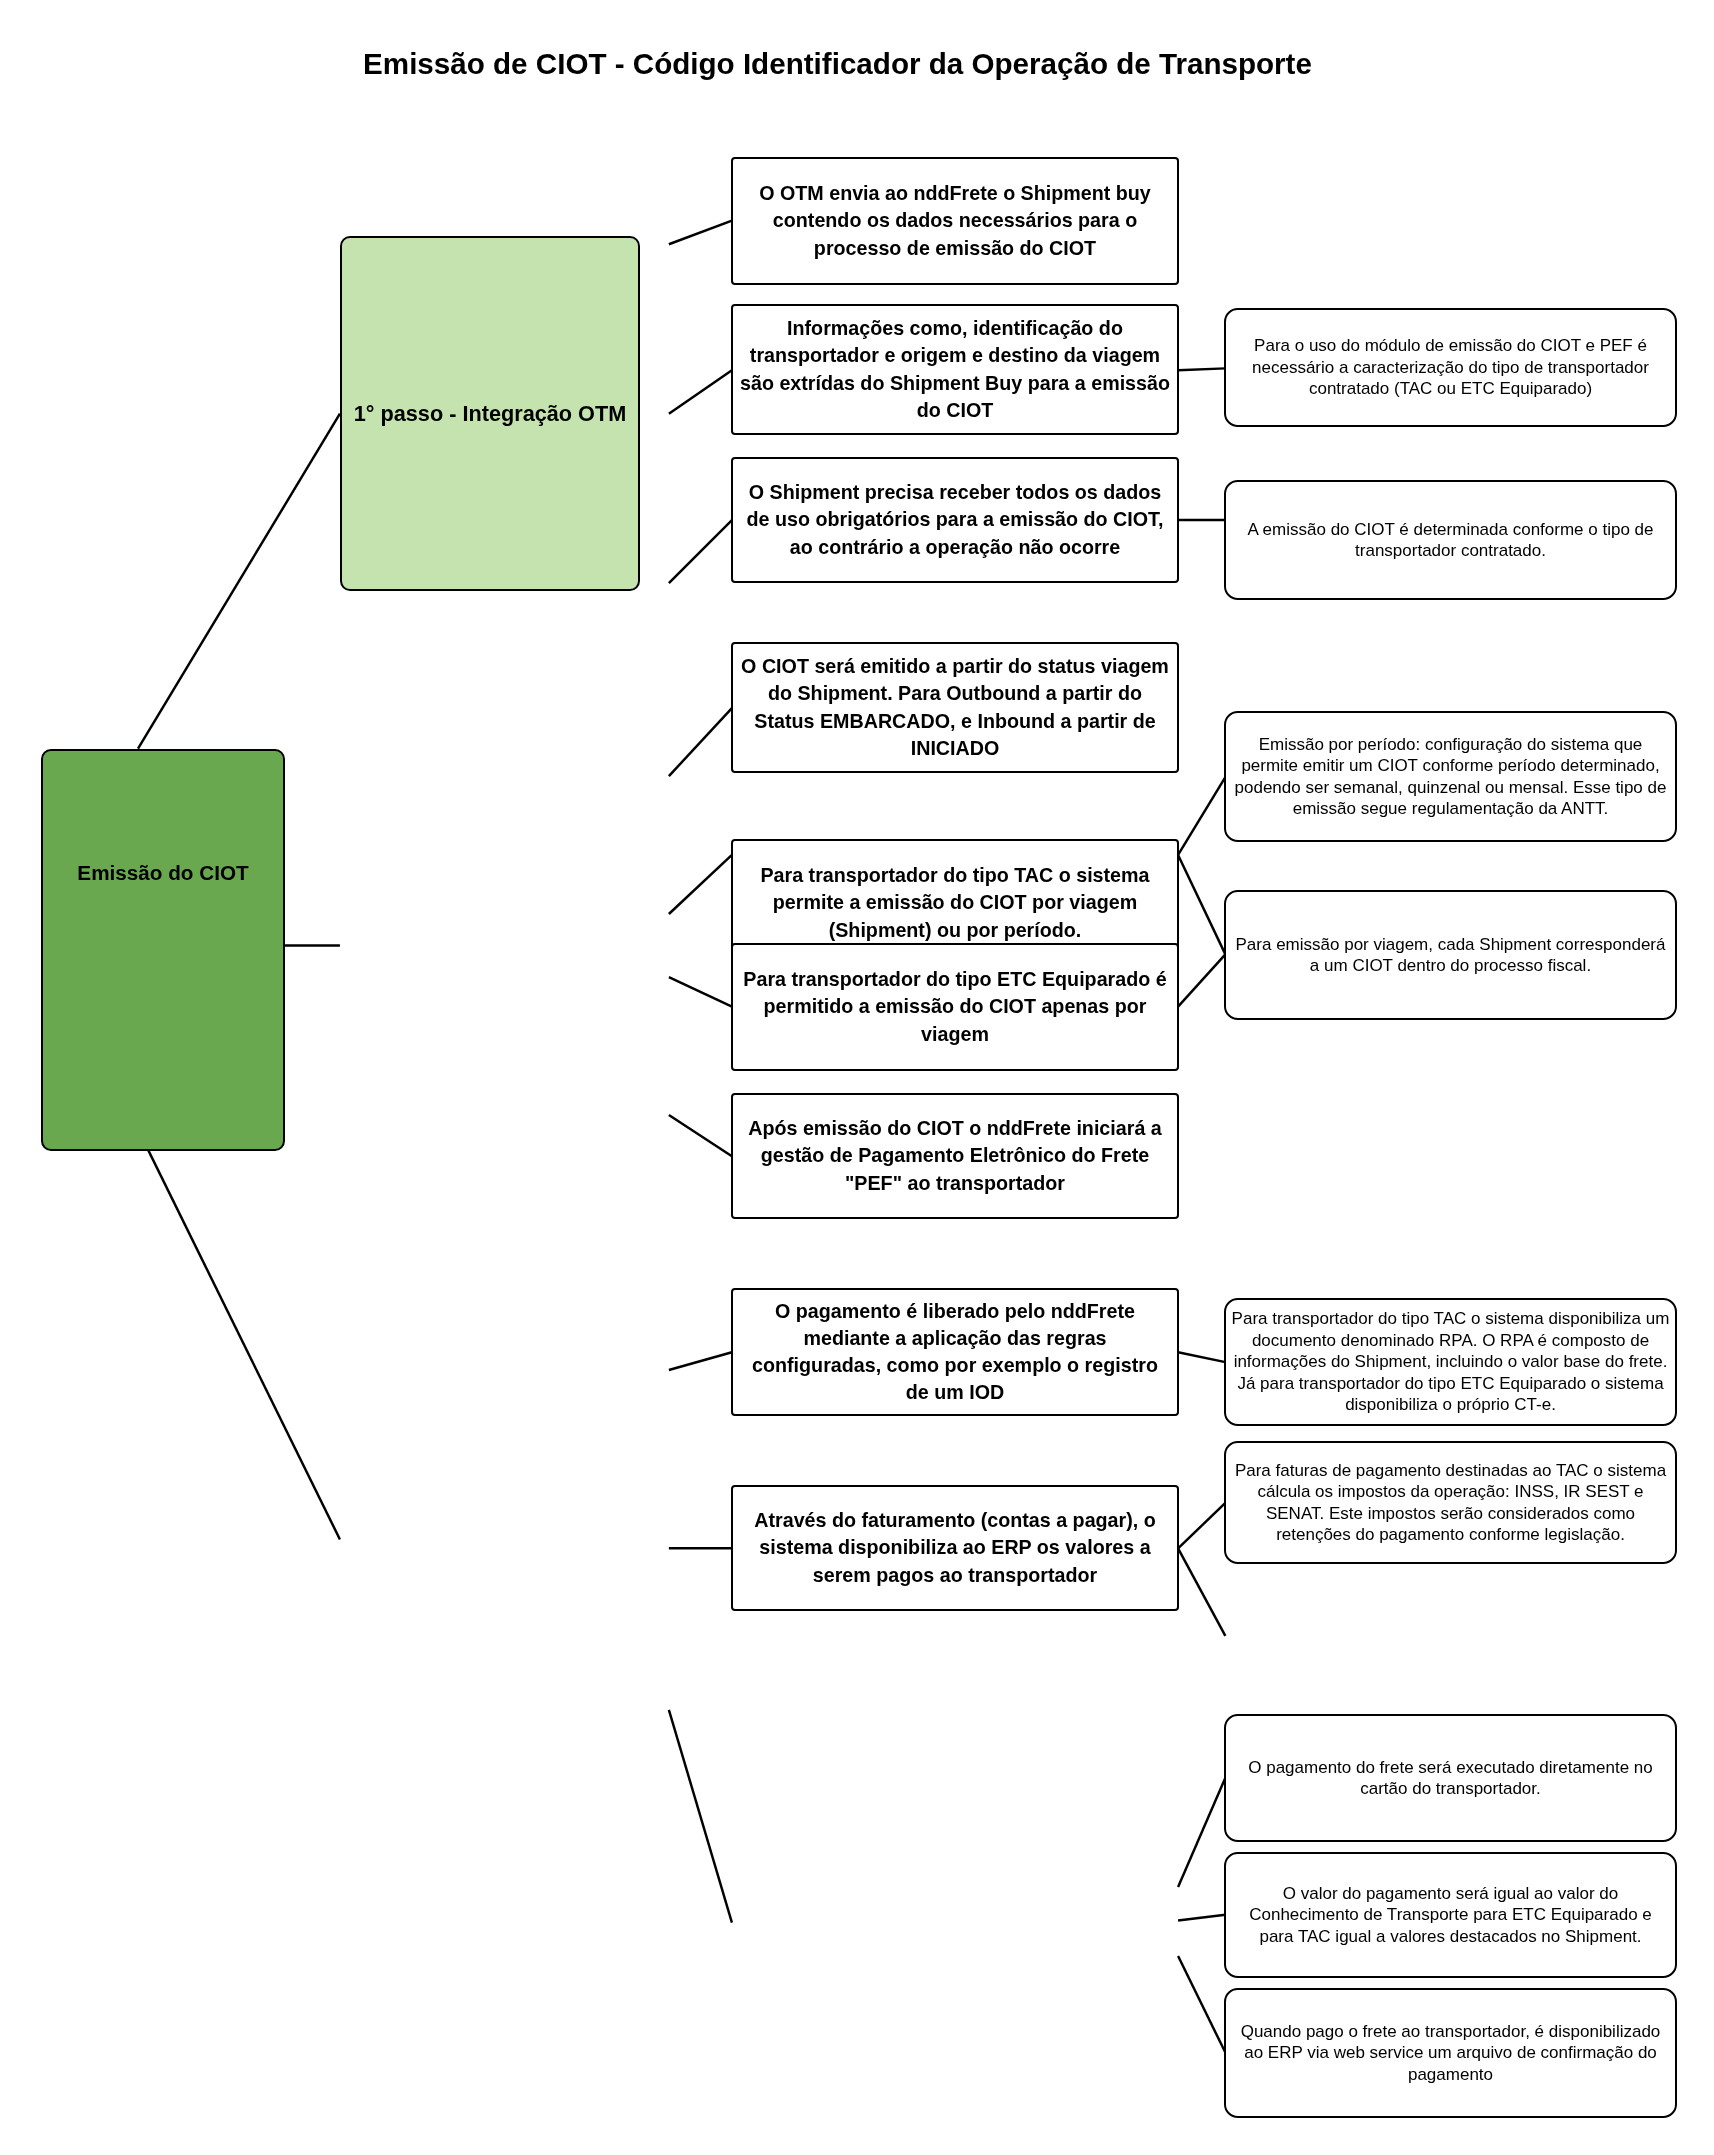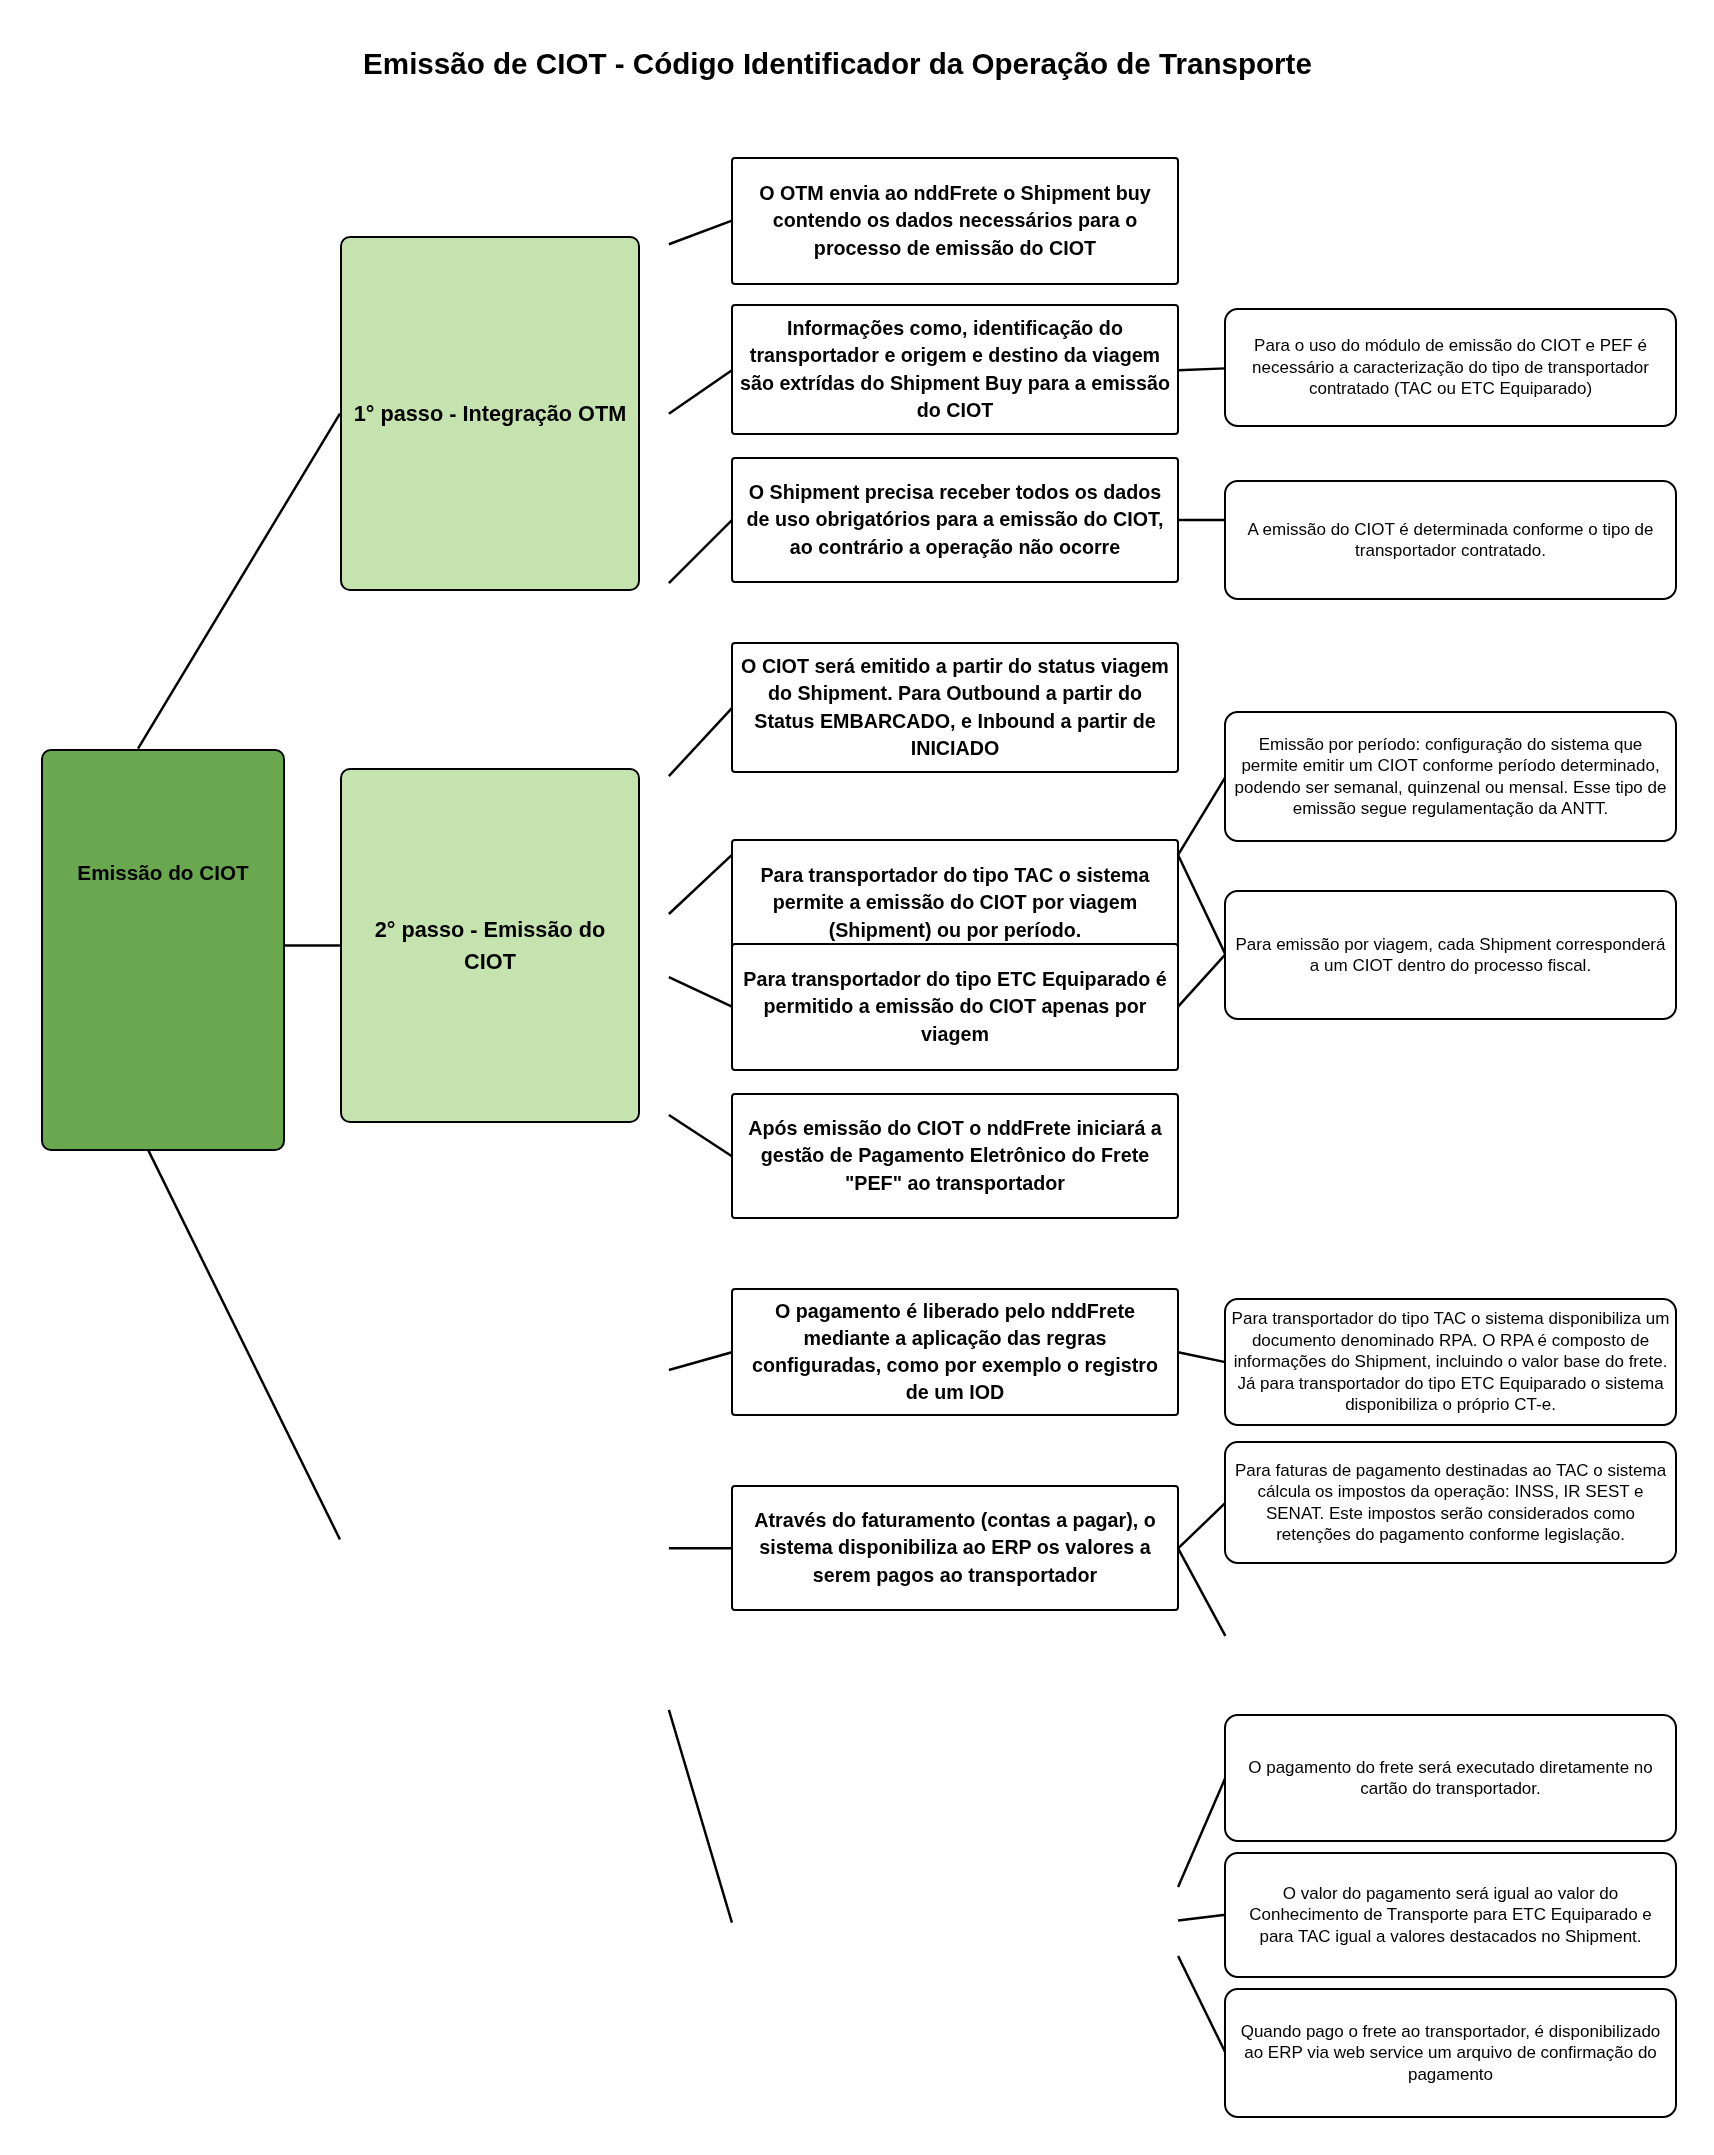--- a/index.html
+++ b/index.html
@@ -104,23 +104,20 @@
     <line x1="1196" y1="1986" x2="1244" y2="2084"></line>
   </svg>
 
   <div class="node root-node">
     <span>Emissão do CIOT</span>
   </div>
 
   <div class="node step-node step-1">
     <span>1° passo - Integração OTM</span>
   </div>
-  <div class="node step-node step-2">
-    <span>2° passo - Emissão do CIOT</span>
-  </div>
 
   <div class="node detail-box d1">
     <span>O OTM envia ao nddFrete o Shipment buy contendo os dados necessários para o processo de emissão do CIOT</span>
   </div>
   <div class="node detail-box d2">
     <span>Informações como, identificação do transportador e origem e destino da viagem são extrídas do Shipment Buy para a emissão do CIOT</span>
   </div>
   <div class="node detail-box d3">
     <span>O Shipment precisa receber todos os dados de uso obrigatórios para a emissão do CIOT, ao contrário a operação não ocorre</span>
   </div>

